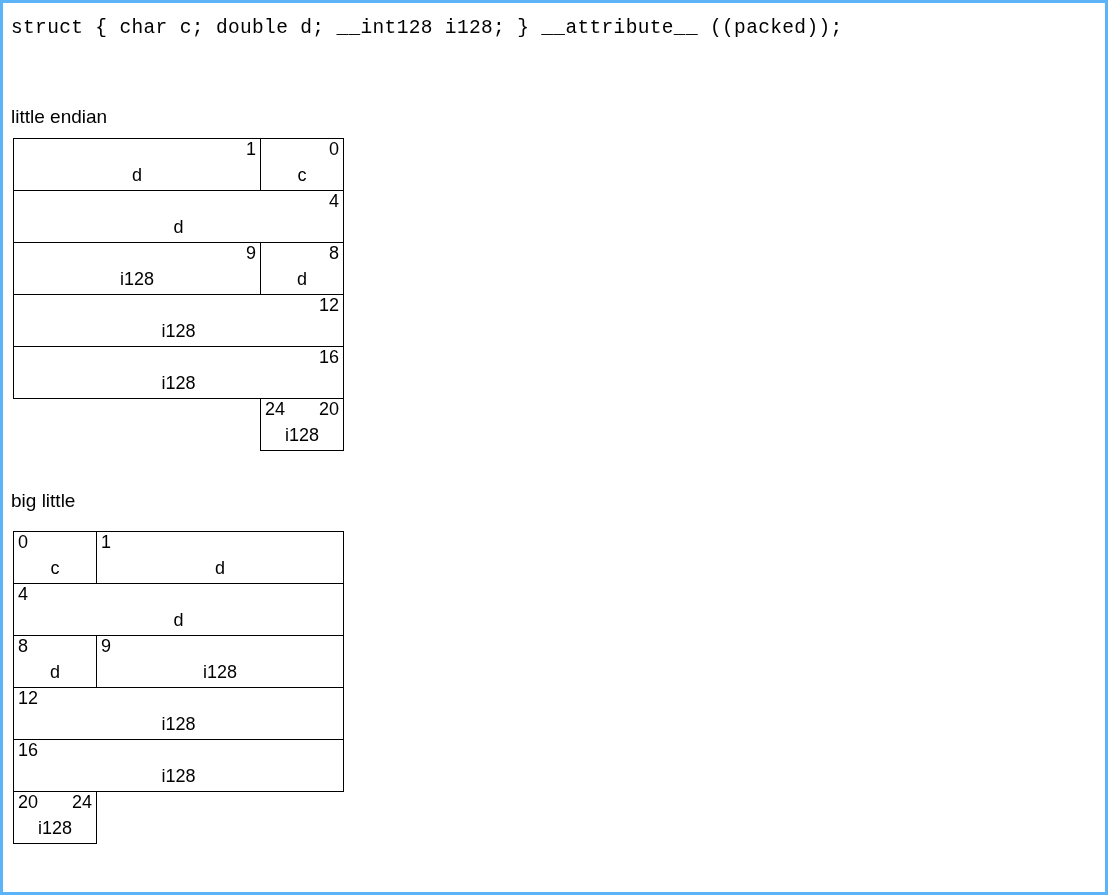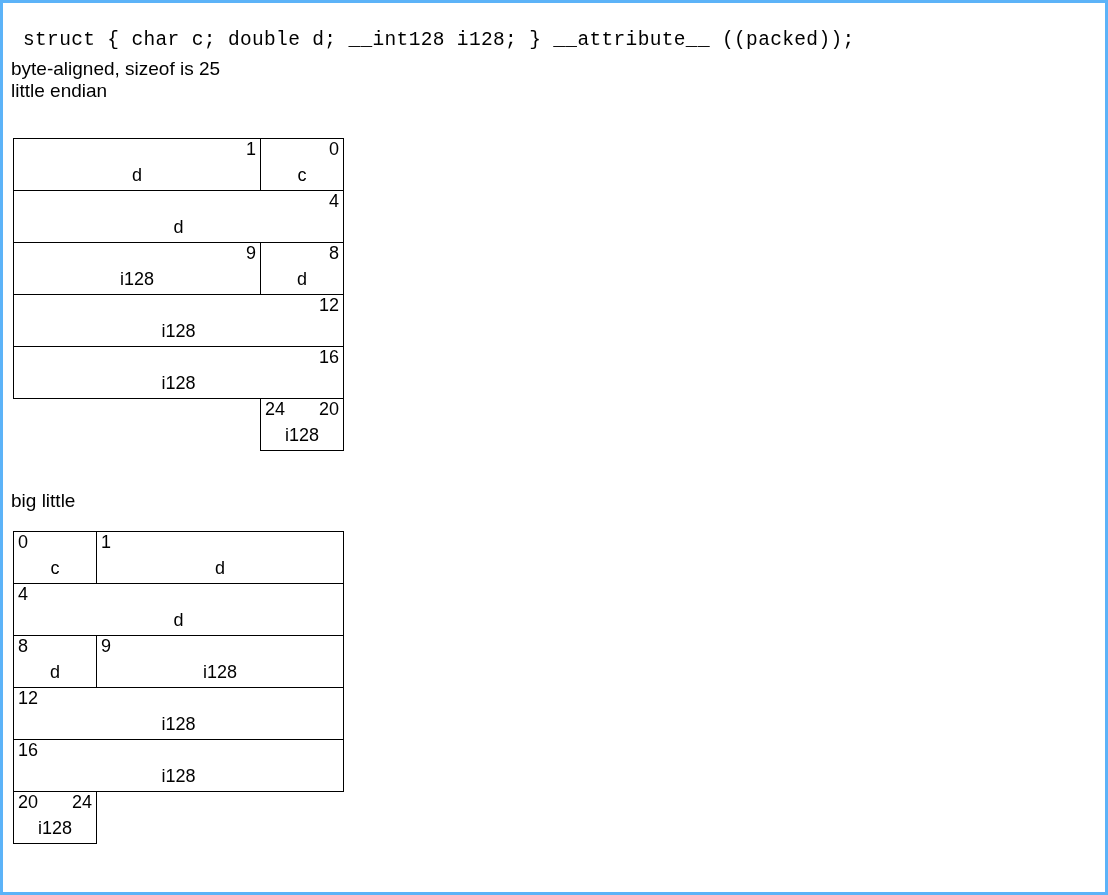--- a/index.html
+++ b/index.html
@@ -32,38 +32,38 @@
     right: 3px;
     bottom: 3px;
   }
 
   .code-line {
     font-family: "Liberation Mono", "DejaVu Sans Mono", monospace;
     font-size: 19.5px;
     line-height: 1;
     white-space: pre;
     color: #000;
-    margin: 12px;
+    margin: 0;
     padding: 0;
     position: absolute;
     left: 3px;
     top: 14px;
     letter-spacing: 0.35px;
   }
 
   .text-line {
     font-size: 19px;
     line-height: 1;
     color: #000;
     position: absolute;
     left: 3px;
     white-space: pre;
   }
   #line-sizeof { top: 54px; }
-  #line-little { top: 76px; }
+  #line-little { top: 102px; }
   #line-big    { top: 486px; }
 
   
   .layout-table {
     position: absolute;
     border-collapse: collapse;
     table-layout: fixed;
   }
   #table-little { left: 5px; top: 133px;  width: 331px; }
   #table-big    { left: 5px; top: 526px;  width: 331px; }
@@ -108,21 +108,20 @@
   }
 </style>
 </head>
 <body>
 
 <div id="frame" style="border-color: rgb(92, 179, 248);">
   <div id="content">
 
     <div class="code-line">struct { char c; double d; __int128 i128; } __attribute__ ((packed));</div>
 
-    <div class="text-line" id="line-sizeof">byte-aligned, sizeof is 25</div>
 
     <div class="text-line" id="line-little">little endian</div>
 
     <table class="layout-table" id="table-little">
       <tbody>
           <tr>
             <td colspan="1" style="width: 75%;">
               <div class="cell">
                 <span class="off off-right">1</span>
                 <span class="fname">d</span>

